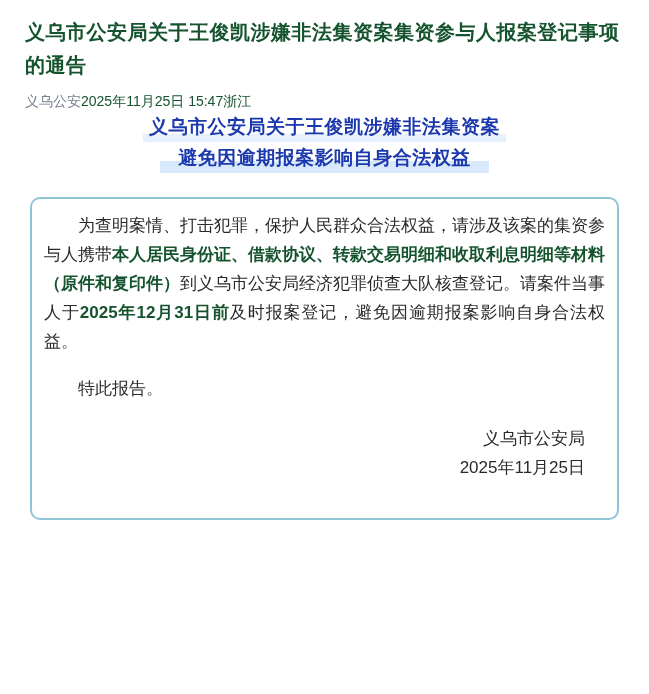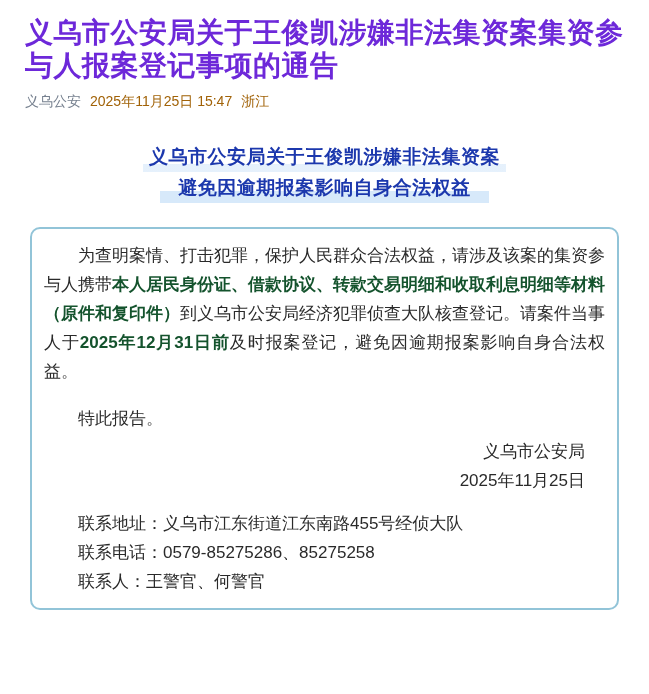--- a/index.html
+++ b/index.html
@@ -8,39 +8,38 @@
     width: 649px;
     height: 694px;
     overflow: hidden;
     background: #ffffff;
     font-family: "Liberation Sans", "DejaVu Sans", sans-serif;
   }
 
   
   .post-title {
     margin: 16px 25px 0 25px;
-    font-size: 28px;
+    font-size: 20px;
     line-height: 33px;
     font-weight: bold;
-    color: #6d28d9;
+    color: #14532d;
     letter-spacing: 0.5px;
   }
   .byline {
     margin: 11px 25px 0 25px;
     font-size: 14px;
     display: flex;
     align-items: center;
-    gap: 9px;
+    gap: 0;
   }
   .byline .account { color: #76808f; }
-  .byline .meta    { color: #a16207; }
+  .byline .meta    { color: #14532d; }
 
   
   .notice-heading {
-    margin-top: 30px;
     text-align: center;
     font-weight: bold;
     font-size: 19px;
     line-height: 31px;
     color: #1c38ad;
     letter-spacing: 0.5px;
   }
   .notice-heading .hl-line {
     display: inline-block;
   }
@@ -62,30 +61,30 @@
     background: #ffffff;
     color: #2a2a2a;
     font-size: 17px;
   }
   .notice-box p {
     margin: 0 0 18px 0;
     line-height: 29px;
     text-indent: 2em;
     text-align: justify;
   }
-  .notice-box p.closing { margin-bottom: 4px; }
+  .notice-box p.closing { margin-bottom: 21px; }
   .red-bold {
     color: #14532d;
     font-weight: bold;
   }
   .signature {
     text-align: right;
     padding-right: 20px;
     line-height: 29px;
-    margin-bottom: 14px;
+    margin-bottom: 24px;
   }
   .signature div { margin: 0; }
   .contact p {
     margin: 0;
     line-height: 29px;
     text-indent: 2em;
   }
 </style>
 </head>
 <body>
@@ -114,21 +113,16 @@
 
     <p><span>为查明案情、打击犯罪，保护人民群众合法权益，请涉及该案的集资参与人携带</span><span class="red-bold">本人居民身份证、借款协议、转款交易明细和收取利息明细等材料（原件和复印件）</span><span>到义乌市公安局经济犯罪侦查大队核查登记。请案件当事人于</span><span class="red-bold">2025年12月31日前</span><span>及时报案登记，避免因逾期报案影响自身合法权益。</span></p>
 
     <p class="closing">特此报告。</p>
 
     <div class="signature">
       <div>义乌市公安局</div>
       <div>2025年11月25日</div>
     </div>
 
-    <div class="contact">
-      <p>联系地址：义乌市江东街道江东南路455号经侦大队</p>
-      <p>联系电话：0579-85275286、85275258</p>
-      <p>联系人：王警官、何警官</p>
-    </div>
 
   </div>
 
 </div>
 
 </body></html>

